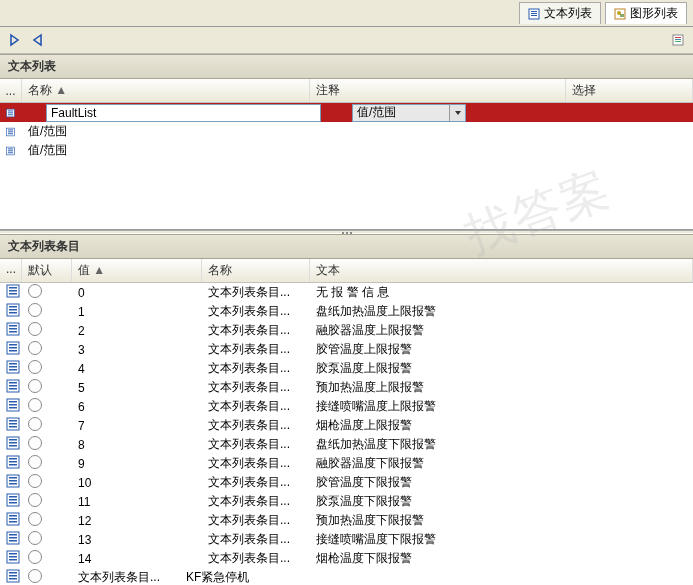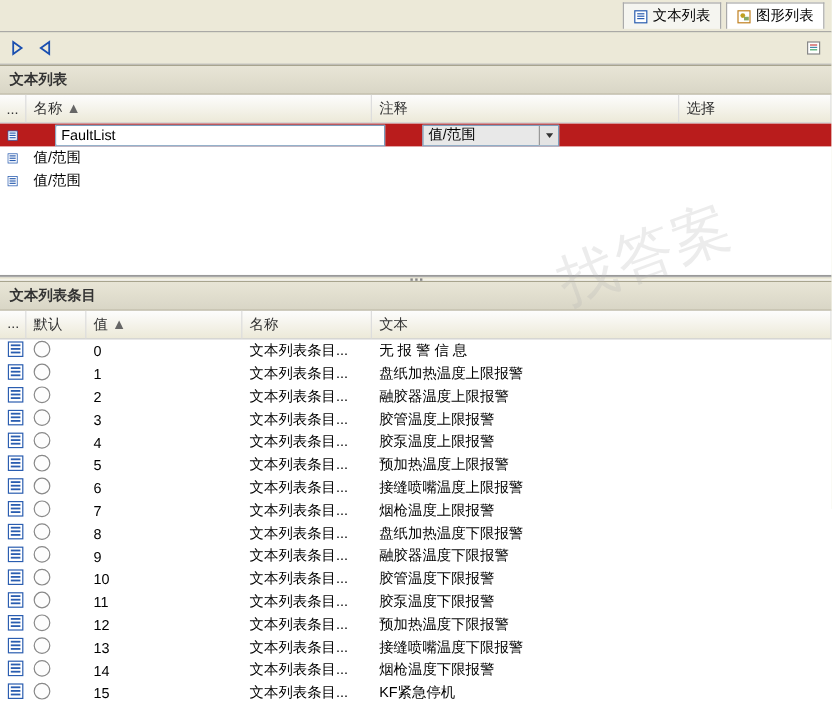--- a/index.html
+++ b/index.html
@@ -373,20 +373,19 @@
         <div class="cell e-col-text">烟枪温度下限报警</div>
       </div>
       <div class="grid-row">
         <div class="cell e-col-handle"><svg class="handle-icon" viewBox="0 0 14 14">
             <rect x="1" y="1" width="12" height="12" fill="#fff" stroke="#2a5db0"></rect>
             <rect x="3" y="3" width="8" height="1.5" fill="#2a5db0"></rect>
             <rect x="3" y="6" width="8" height="1.5" fill="#2a5db0"></rect>
             <rect x="3" y="9" width="8" height="1.5" fill="#2a5db0"></rect>
           </svg></div>
         <div class="cell e-col-def"><span class="radio"></span></div>
-        <div class="cell e-col-val">15</div>
         <div class="cell e-col-name">文本列表条目...</div>
         <div class="cell e-col-text">KF紧急停机</div>
       </div>
     </div>
 </div>
 
 <div class="watermark">找答案</div>
 
 </body></html>

